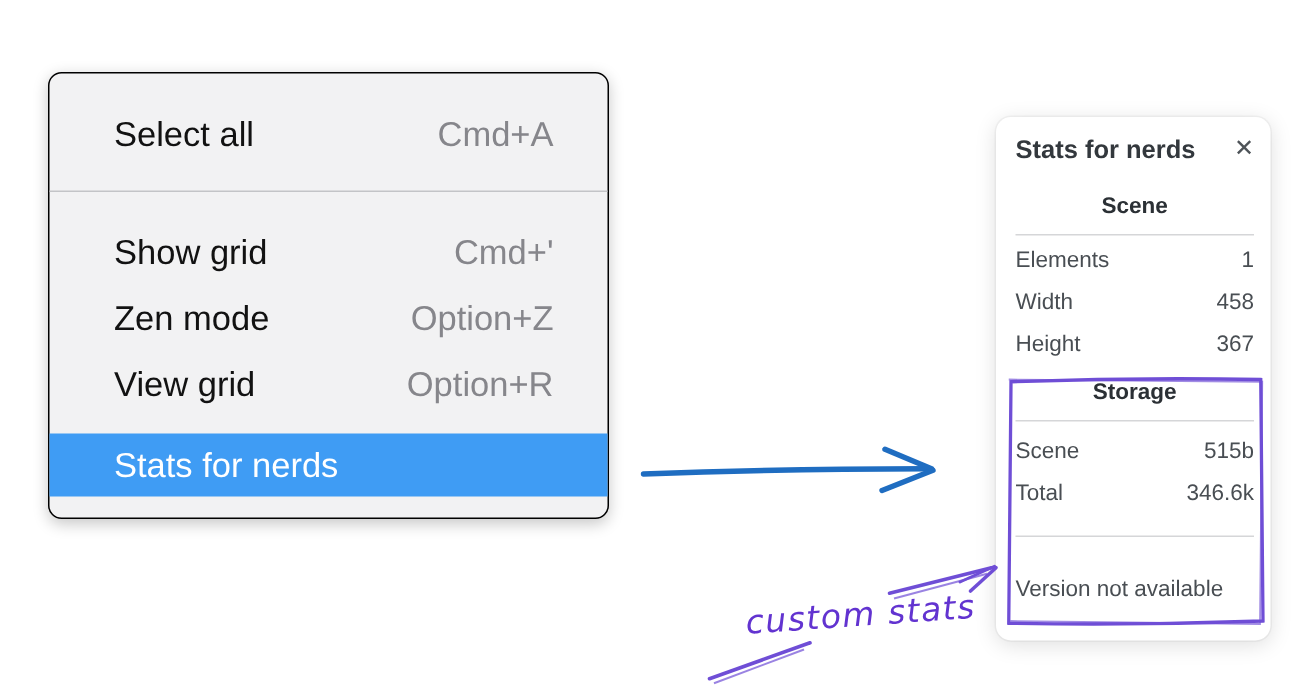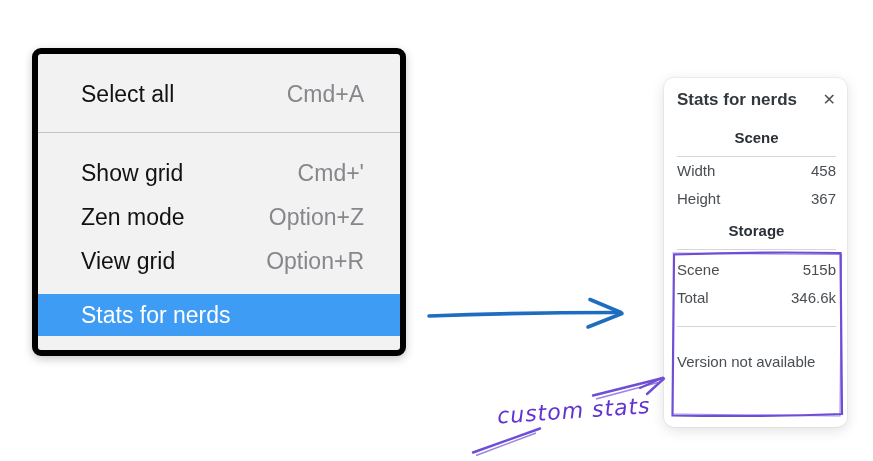--- a/index.html
+++ b/index.html
@@ -4,21 +4,21 @@
 <style>
   html,body{margin:0;padding:0;background:#ffffff;}
   .canvas{
     position:relative;width:873px;height:461px;overflow:hidden;background:#ffffff;
     font-family:"Liberation Sans",sans-serif;
   }
 
   
   .menu{
     position:absolute;left:32px;top:48px;width:374px;box-sizing:border-box;
-    background:#f2f2f3;border:6px solid #000000;border-radius:9px;
+    background:#f2f2f3;border:1px solid #000000;border-radius:9px;
     box-shadow:0 3px 10px rgba(0,0,0,0.22);
     padding:12px 0 14px;
   }
   .mi{
     display:flex;justify-content:space-between;align-items:center;
     padding:0 36px 0 43px;font-size:23px;color:#121212;height:44px;
   }
   .mi-first{height:56px;}
   .mi .sc{color:#86868b;}
   .menu-divider{height:1px;background:#c3c4c7;margin:10px 0 0;}
@@ -91,20 +91,24 @@
   </div>
 
   <div class="panel">
     <div class="panel-header">
       <span class="panel-title">Stats for nerds</span>
       <span class="panel-close">✕</span>
     </div>
 
     <div class="sec-h scene">Scene</div>
     <div class="sec-div"></div>
+    <div class="prow first">
+      <span>Elements</span>
+      <span>1</span>
+    </div>
     <div class="prow">
       <span>Width</span>
       <span>458</span>
     </div>
     <div class="prow">
       <span>Height</span>
       <span>367</span>
     </div>
 
     <div class="sec-h storage">Storage</div>

